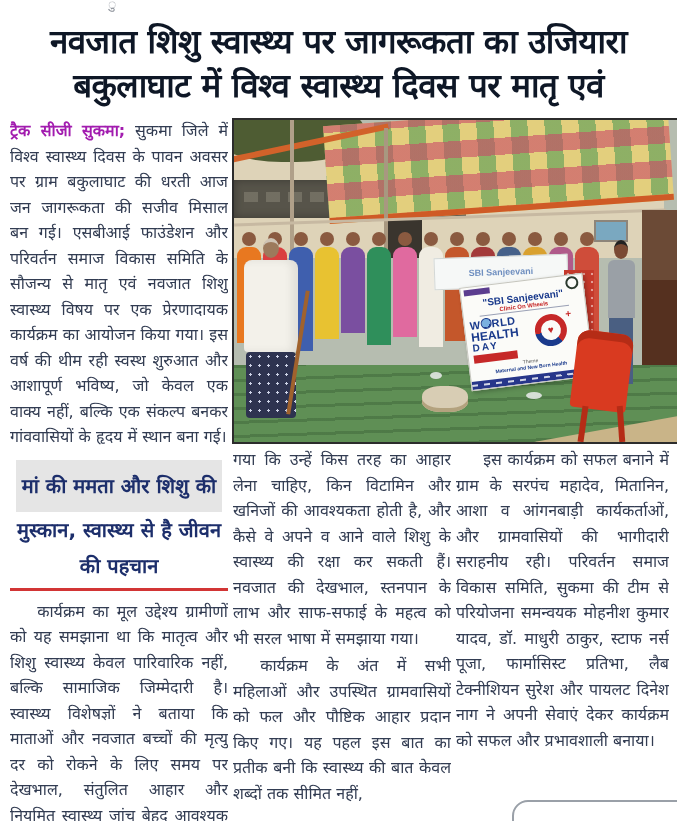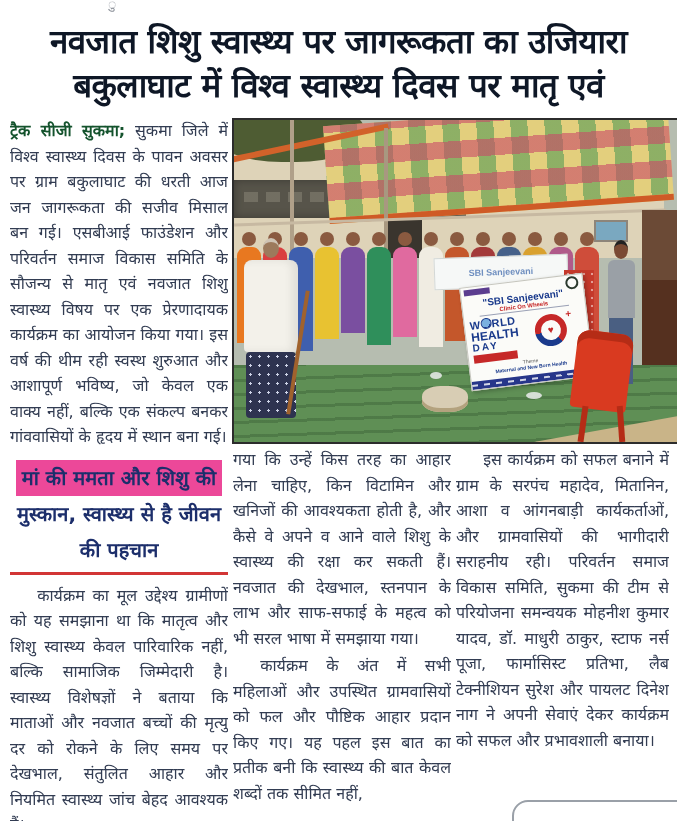--- a/index.html
+++ b/index.html
@@ -12,26 +12,26 @@
             color:#0e1726;font-weight:bold;font-size:33px;line-height:44px;
             font-family:"DejaVu Sans","Liberation Sans",sans-serif;letter-spacing:-0.5px;}
   
   .col{position:absolute;font-size:16px;line-height:25.5px;text-align:justify;
        font-family:"DejaVu Sans","Liberation Sans",sans-serif;}
   .col p{margin:0 0 2px 0;}
   .col .indent{text-indent:1.7em;}
   .col1{left:10px;top:118px;width:218px;height:703px;overflow:hidden;}
   .col2{left:233px;top:447px;width:218px;height:374px;overflow:hidden;}
   .col3{left:456px;top:447px;width:213px;height:374px;overflow:hidden;}
-  .byline{font-weight:bold;color:#14532d;}
+  .byline{font-weight:bold;color:#a21caf;}
   
   .subhead{margin:10px 0 8px 0;text-align:center;color:#1c2e6b;font-weight:bold;
            font-size:20px;line-height:36px;border-bottom:3px solid #d23535;
            padding-bottom:4px;}
-  .subhead .hl{background:#ec4899;display:inline-block;padding:0 6px;}
+  .subhead .hl{background:#e5e5e5;display:inline-block;padding:8px 6px;}
   
   .photo{position:absolute;left:232px;top:118px;width:445px;height:322px;
          border:2px solid #2c2c2c;background:#b6bdb0;overflow:hidden;
          font-family:"Liberation Sans","DejaVu Sans",sans-serif;}
   .ph-wall{position:absolute;left:0;top:28px;width:430px;height:110px;background:#ded3b8;}
   .ph-sign{position:absolute;left:0;top:60px;width:232px;height:38px;background:#57544a;
            box-shadow:inset 0 0 8px #3c3a33;}
   .ph-sign i{position:absolute;top:12px;left:10px;width:200px;height:10px;
              background:repeating-linear-gradient(90deg,#8d897a 0 14px,transparent 14px 22px);opacity:.5;}
   .ph-door{position:absolute;left:152px;top:96px;width:36px;height:42px;background:#3a352e;}

